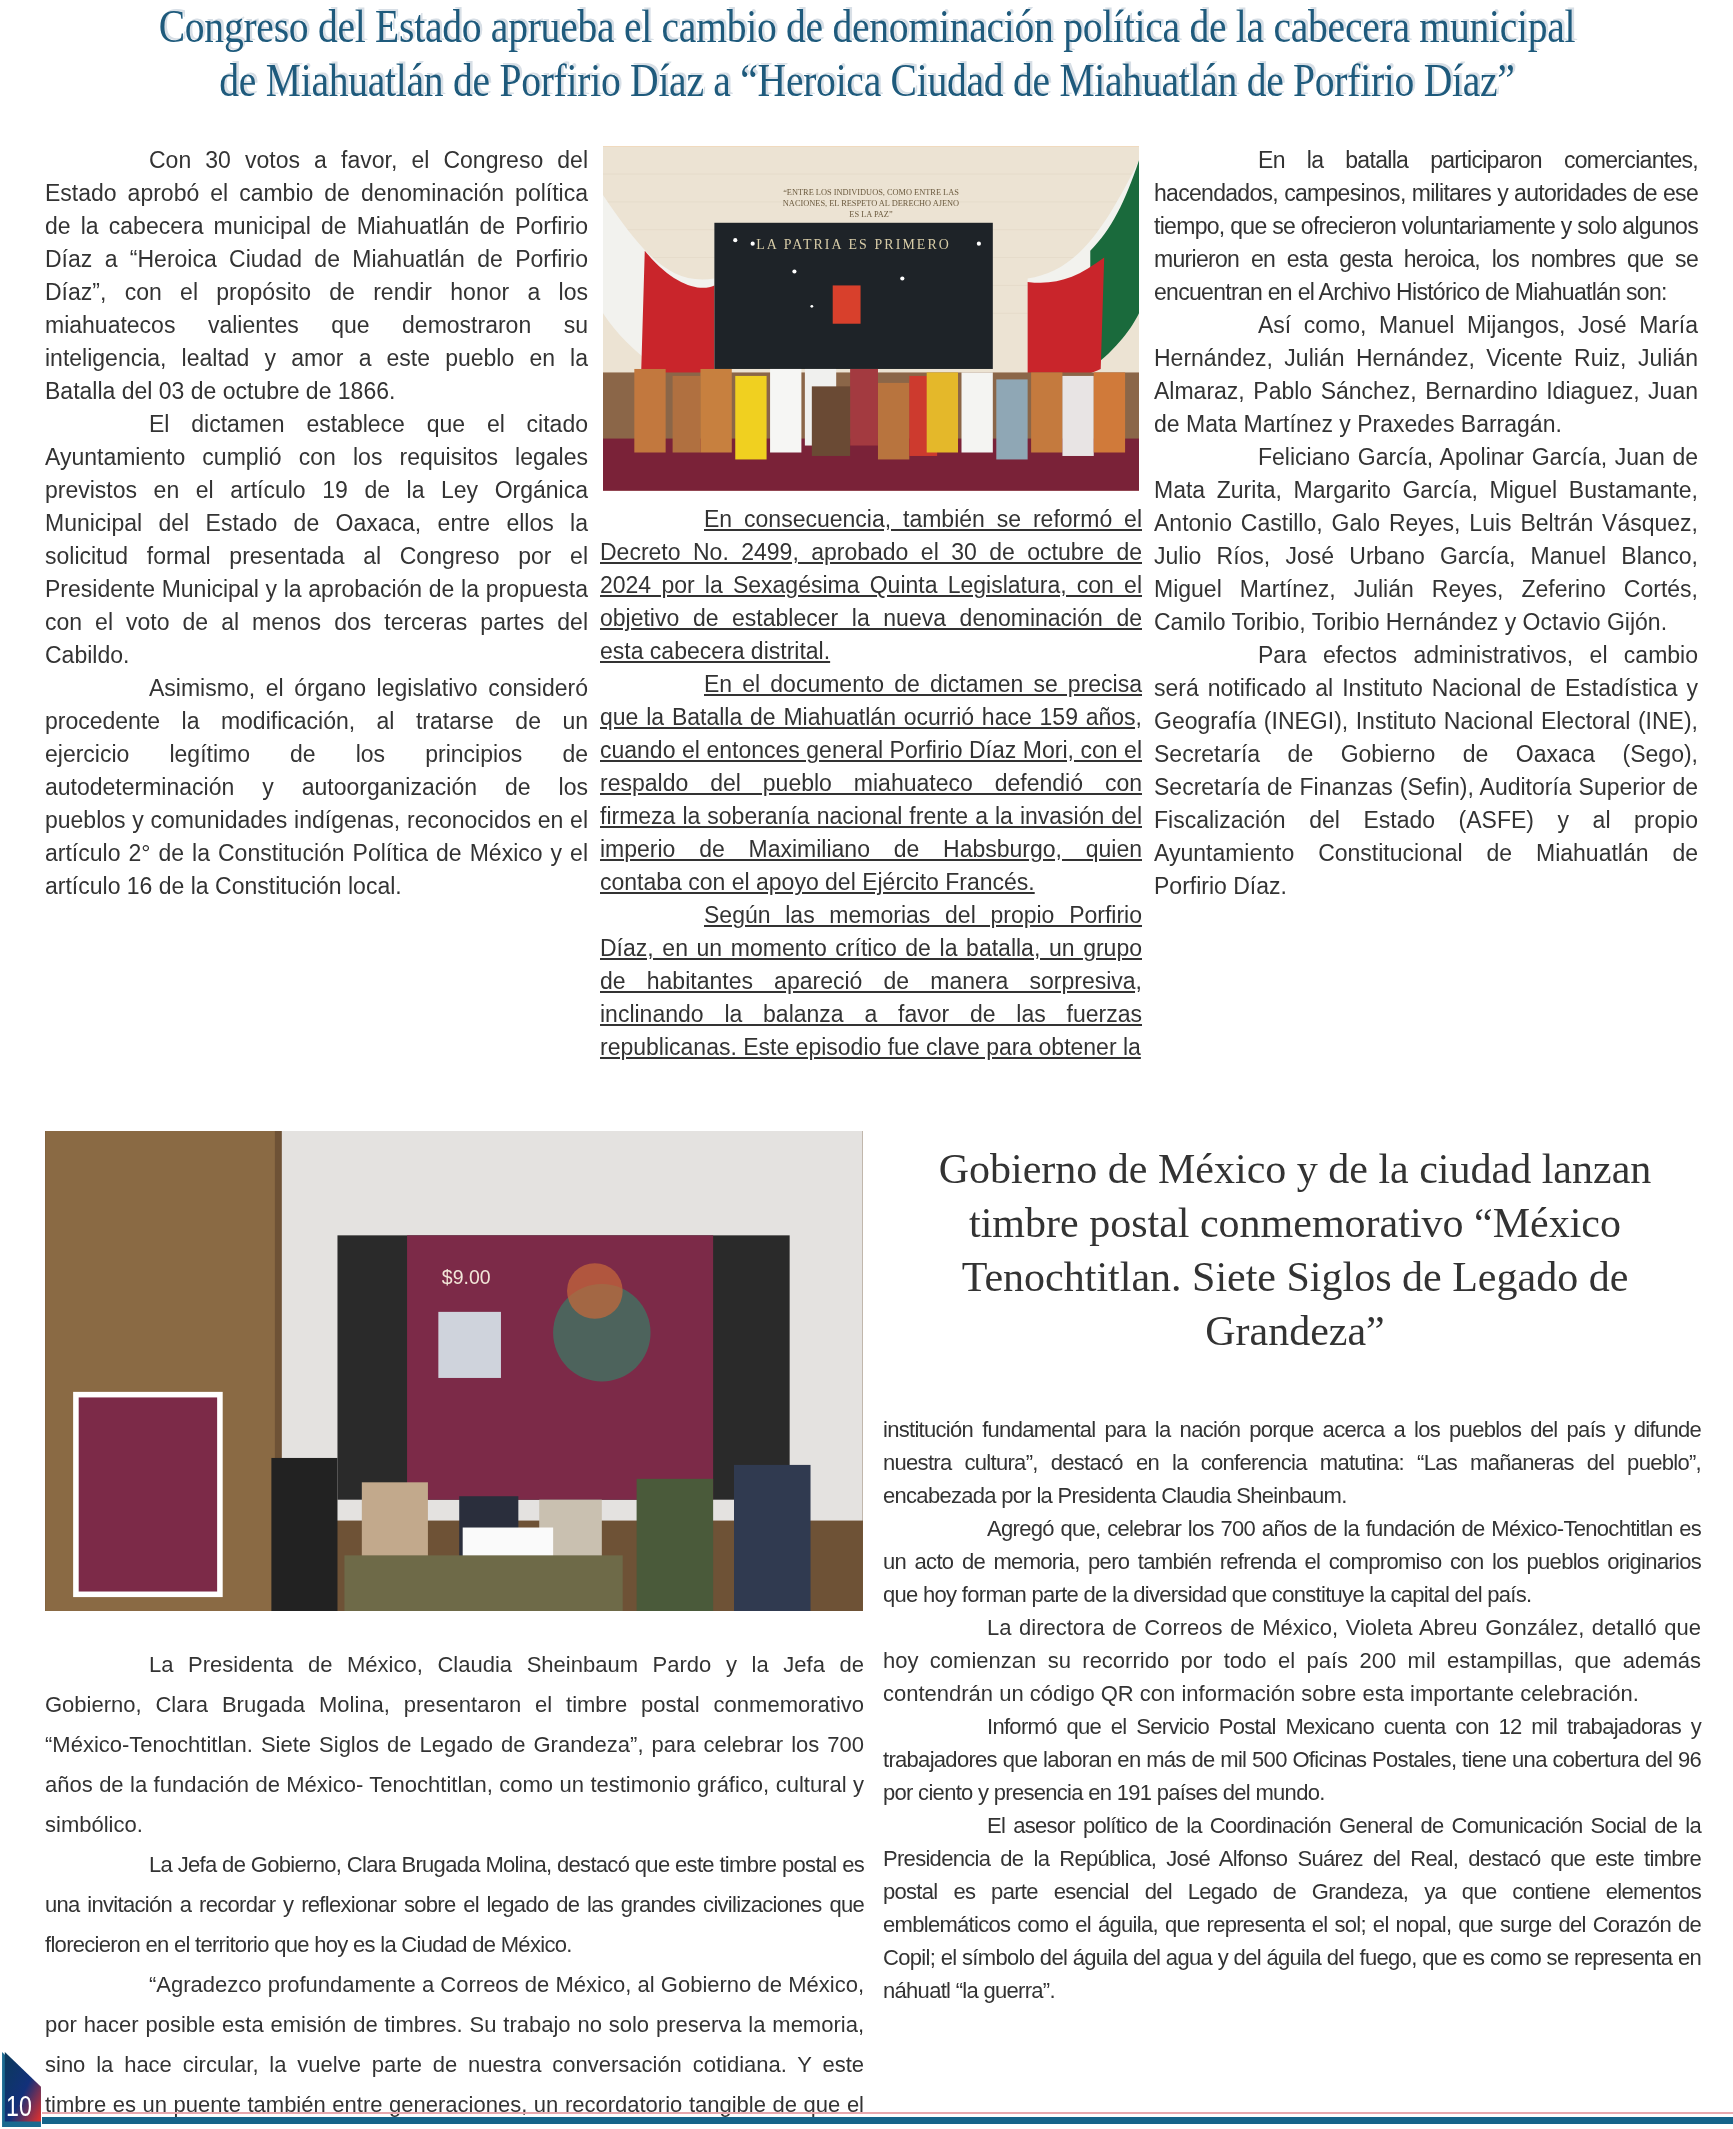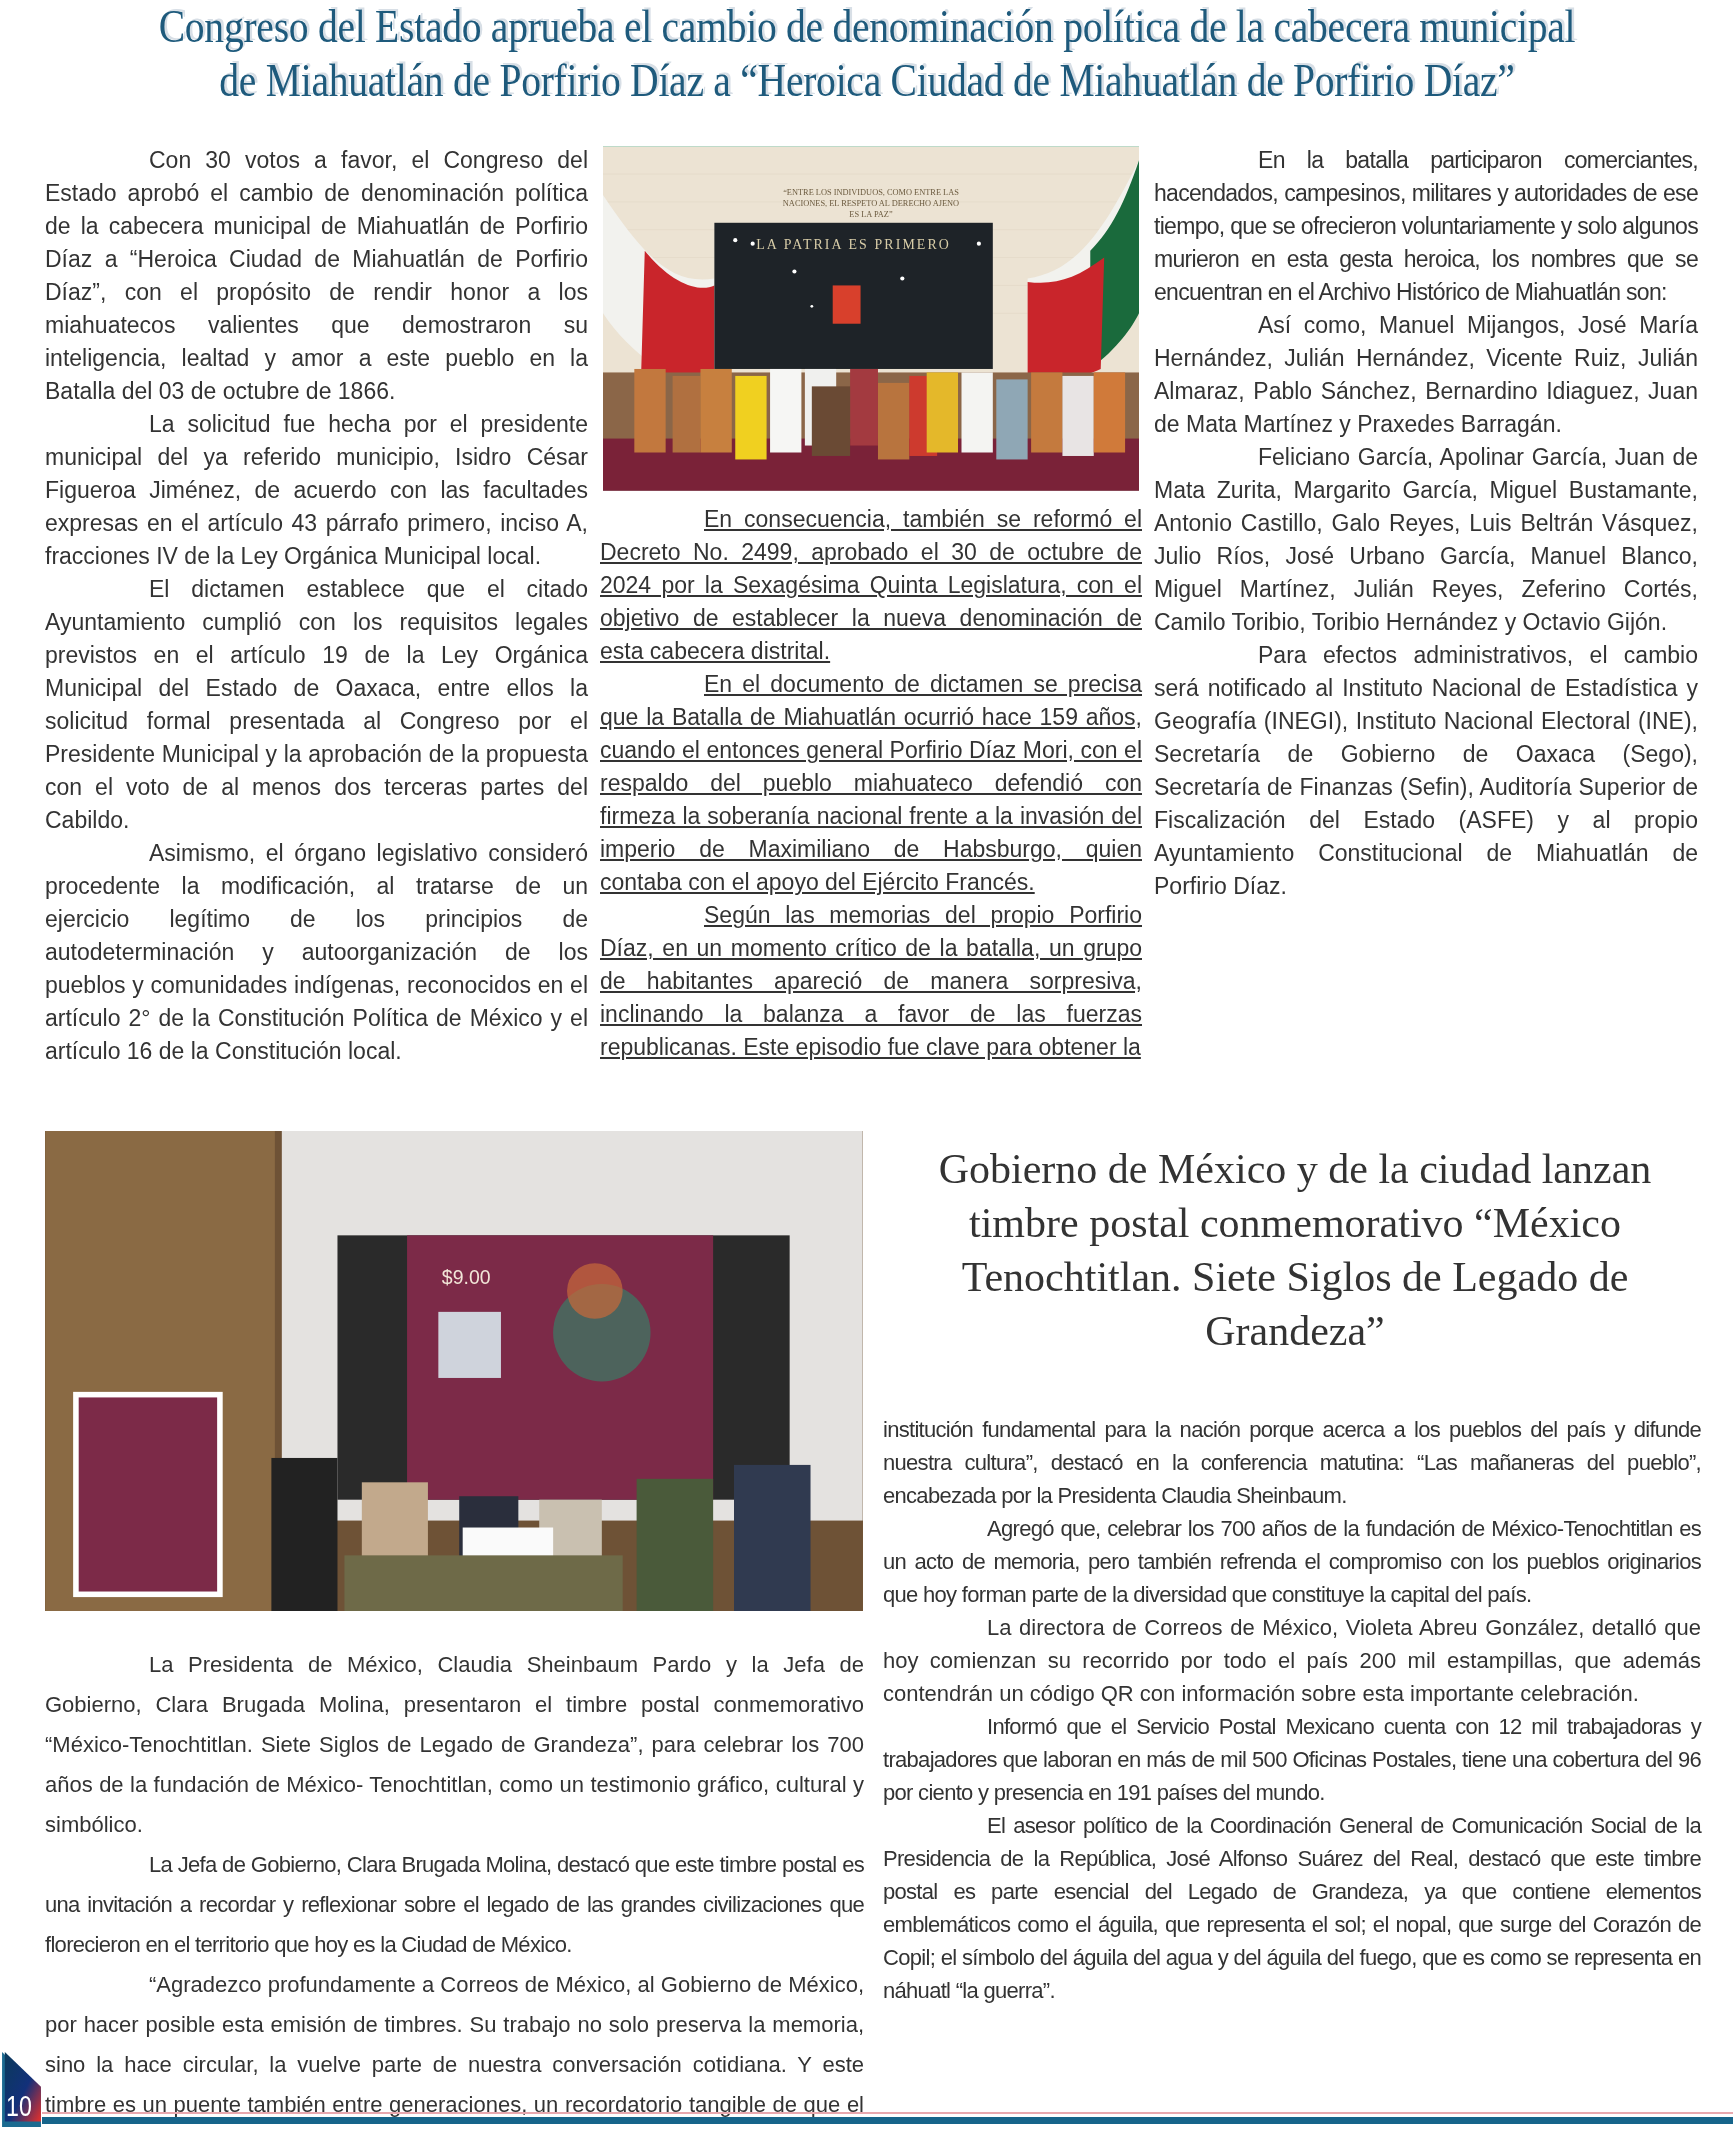--- a/index.html
+++ b/index.html
@@ -5,21 +5,21 @@
   html, body { margin:0; padding:0; background:#ffffff; }
   body { width:1734px; height:2129px; position:relative; overflow:hidden; font-family:"Liberation Sans", sans-serif; color:#333333; }
   .headline1 { position:absolute; left:42px; top:0px; width:1650px; text-align:center; font-family:"Liberation Serif", serif; font-size:46px; line-height:54px; color:#1e5a7c; transform:scaleX(0.86); transform-origin:center top; text-shadow:2.8px -2.1px 0 #d8dfe6; letter-spacing:-0.3px; }
   .col { position:absolute; font-size:23px; line-height:33px; text-align:justify; color:#333; }
   .col p { margin:0; text-indent:104px; }
   .col p.cont { text-indent:0; }
   .c1 { left:45px; top:144px; width:543px; }
   .c2 { left:600px; top:503px; width:542px;text-decoration:underline; }
   .c3 { left:1154px; top:144px; width:544px; }
   .photo { position:absolute; overflow:hidden; }
-  .photo1 { left:603px; top:146px; width:536px; height:345px; background:#14b8a6; }
+  .photo1 { left:603px; top:146px; width:536px; height:345px; background:#fdba74; }
   .photo2 { left:45px; top:1131px; width:818px; height:480px; background:#7a5a3a;text-decoration:underline; }
   .headline2 { position:absolute; left:884px; top:1142px; width:822px; text-align:center; font-family:"Liberation Serif", serif; font-size:42px; line-height:54px; color:#333; }
   .c4 { left:45px; top:1645px; width:819px; font-size:22px; line-height:40px; }
   .c4 p { text-indent:104px; }
   .c5 { left:883px; top:1413px; width:818px; font-size:22px; line-height:33px; }
   .c5 p { text-indent:104px; }
   .cond { letter-spacing:-0.7px; }
   .footer-pink { position:absolute; left:42px; top:2112px; width:1692px; height:2.1px; background:#e8a8ae; }
   .footer-blue { position:absolute; left:42px; top:2117px; width:1692px; height:7px; background:#16648a; }
   .pagebadge { position:absolute; left:2.1px; top:2052px; width:39px; height:75px; }
@@ -28,21 +28,20 @@
 </head>
 <body>
 
 <div class="headline1">
   <div>Congreso del Estado aprueba el cambio de denominación política de la cabecera municipal</div>
   <div>de Miahuatlán de Porfirio Díaz a “Heroica Ciudad de Miahuatlán de Porfirio Díaz”</div>
 </div>
 
 <div class="col c1">
   <p>Con 30 votos a favor, el Congreso del Estado aprobó el cambio de denominación política de la cabecera municipal de Miahuatlán de Porfirio Díaz a “Heroica Ciudad de Miahuatlán de Porfirio Díaz”, con el propósito de rendir honor a los miahuatecos valientes que demostraron su inteligencia, lealtad y amor a este pueblo en la Batalla del 03 de octubre de 1866.</p>
-  <p>La solicitud fue hecha por el presidente municipal del ya referido municipio, Isidro César Figueroa Jiménez, de acuerdo con las facultades expresas en el artículo 43 párrafo primero, inciso A, fracciones IV de la Ley Orgánica Municipal local.</p>
   <p>El dictamen establece que el citado Ayuntamiento cumplió con los requisitos legales previstos en el artículo 19 de la Ley Orgánica Municipal del Estado de Oaxaca, entre ellos la solicitud formal presentada al Congreso por el Presidente Municipal y la aprobación de la propuesta con el voto de al menos dos terceras partes del Cabildo.</p>
   <p>Asimismo, el órgano legislativo consideró procedente la modificación, al tratarse de un ejercicio legítimo de los principios de autodeterminación y autoorganización de los pueblos y comunidades indígenas, reconocidos en el artículo 2° de la Constitución Política de México y el artículo 16 de la Constitución local.</p>
 </div>
 
 <div class="photo photo1">
   <svg width="536" height="345" viewBox="0 0 770 495">
     <rect x="0" y="0" width="770" height="495" fill="#ece3d3"></rect>
     <g opacity="0.35" stroke="#d2c6b0" stroke-width="1">
       <line x1="0" y1="40" x2="770" y2="40"></line>
         <line x1="0" y1="80" x2="770" y2="80"></line>

